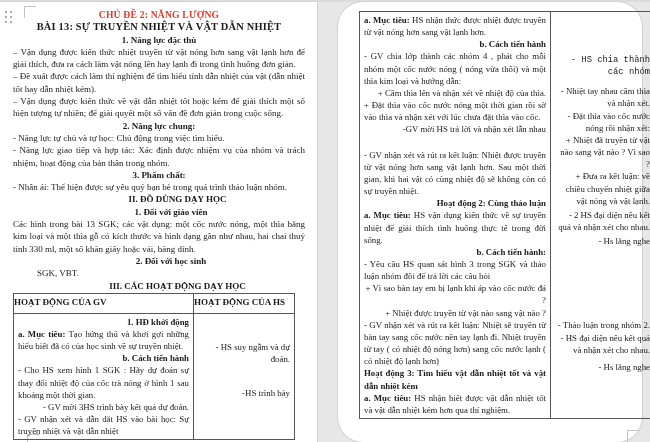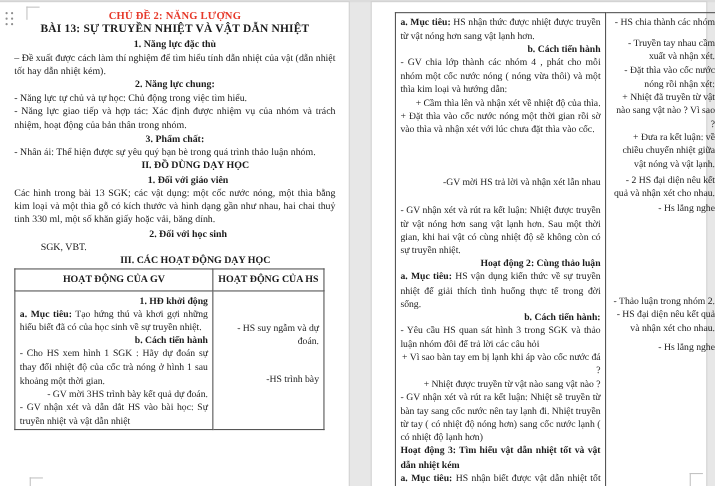--- a/index.html
+++ b/index.html
@@ -10,21 +10,21 @@
     color:#1a1a1a;
     position:relative;
   }
   .stage{position:absolute;inset:0;}
   .topstrip{position:absolute;left:0;top:0;width:650px;height:2px;background:#dcdcdc;}
   .page{
     position:absolute;top:2px;bottom:0;background:#ffffff;
     box-shadow:0 0 0 1px #d2d2d2;
   }
   .page1{left:-6px;width:323px;}
-  .page2{left:338px;width:304px;}
+  .page2{left:338px;width:304px;border-radius:25px;}
   .crop{position:absolute;width:11px;height:11px;border-top:1px solid #c3c3c3;border-left:1px solid #c3c3c3;}
   
   .handle{position:absolute;left:5px;top:11px;width:8px;height:13px;cursor:grab;}
   .handle i{position:absolute;width:2px;height:2px;border-radius:50%;background:#8f8f8f;}
   .handle i:nth-child(1){left:0;top:0}.handle i:nth-child(2){left:5px;top:0}
   .handle i:nth-child(3){left:0;top:5px}.handle i:nth-child(4){left:5px;top:5px}
   .handle i:nth-child(5){left:0;top:10px}.handle i:nth-child(6){left:5px;top:10px}
 
   .doc{position:absolute;left:19px;right:12px;top:7px;font-size:9px;line-height:12.3px;}
   .c{text-align:center;}
@@ -34,51 +34,53 @@
   .t-chapter{font-size:9.6px;letter-spacing:.2px;}
   .t-lesson{font-size:10.4px;letter-spacing:.2px;}
   .t-sub{font-size:9.4px;}
   p{margin:0;}
   .j{text-align:justify;}
   .ind1{padding-left:24px;}
   .ind2{padding-left:37px;}
   table{border-collapse:collapse;table-layout:fixed;}
   .acts{width:281px;margin-top:1px;}
   .acts td,.acts th{border:1px solid #565656;vertical-align:top;padding:2px 4px 2px 4px;}
-  .acts th{font-size:9px;height:15px;text-align:center;padding:2px 0;}
+  .acts th{font-size:9px;height:15px;text-align:left;padding:2px 0;}
   .cell{font-size:8.8px;line-height:12.15px;}
   .cell p{text-align:justify;}
   .cell p.nj{text-align:right;}
   .p1 .col-gv{width:179px;}
   .p1 .col-hs{width:100px;}
   .p2t{position:absolute;left:21px;top:8px;width:279px;}
   .p2t .col-gv{width:182px;}
   .p2t .col-hs{width:95px;}
   
   .mt48{margin-top:25px;} .mt22{margin-top:22px;}
-  .mt40{} .mt7{margin-top:7px;} .mt2{margin-top:2px;}
+  .mt40{margin-top:40px;font-family:Liberation Mono, monospace;} .mt7{margin-top:7px;} .mt2{margin-top:2px;}
   .mt72{margin-top:72px;} .mt5{margin-top:5px;}
-  .mt36{margin-top:36px;} .mt13{margin-top:13px;}
+  .mt36{} .mt13{margin-top:13px;}
 </style>
 </head>
 <body>
 
 <div class="stage">
   <div class="topstrip"></div>
 
   <div class="page page1">
     <div class="crop" style="left:30px;top:4px;"></div>
     <div class="crop" style="left:33px;top:432px;"></div>
 
     <div class="doc">
       <p class="c b red t-chapter">CHỦ ĐỀ 2: NĂNG LƯỢNG</p>
       <p class="c b t-lesson">BÀI 13: SỰ TRUYỀN NHIỆT VÀ VẬT DẪN NHIỆT</p>
 
       <p class="b">1. Năng lực đặc thù</p>
+      <p class="j">– Vận dụng được kiến thức nhiệt truyền từ vật nóng hơn sang vật lạnh hơn để giải thích, đưa ra cách làm vật nóng lên hay lạnh đi trong tình huống đơn giản.</p>
       <p class="j">– Đề xuất được cách làm thí nghiệm để tìm hiểu tính dẫn nhiệt của vật (dẫn nhiệt tốt hay dẫn nhiệt kém).</p>
+      <p class="j">– Vận dụng được kiến thức về vật dẫn nhiệt tốt hoặc kém để giải thích một số hiện tượng tự nhiên; để giải quyết một số vấn đề đơn giản trong cuộc sống.</p>
       <p class="b">2. Năng lực chung:</p>
       <p>- Năng lực tự chủ và tự học: Chủ động trong việc tìm hiểu.</p>
       <p class="j">- Năng lực giao tiếp và hợp tác: Xác định được nhiệm vụ của nhóm và trách nhiệm, hoạt động của bản thân trong nhóm.</p>
       <p class="b">3. Phẩm chất:</p>
       <p>- Nhân ái: Thể hiện được sự yêu quý bạn bè trong quá trình thảo luận nhóm.</p>
 
       <p class="b ind2">II. ĐỒ DÙNG DẠY HỌC</p>
       <p class="b ind1">1. Đối với giáo viên</p>
       <p class="j">Các hình trong bài 13 SGK; các vật dụng: một cốc nước nóng, một thìa bằng kim loại và một thìa gỗ có kích thước và hình dạng gần như nhau, hai chai thuỷ tinh 330 ml, một số khăn giấy hoặc vải, băng dính.</p>
       <p class="b ind1">2. Đối với học sinh</p>
@@ -131,21 +133,21 @@
           <p>- Yêu cầu HS quan sát hình 3 trong SGK và thảo luận nhóm đôi để trả lời các câu hỏi</p>
           <p class="nj">+ Vì sao bàn tay em bị lạnh khi áp vào cốc nước đá ?</p>
           <p class="nj">+ Nhiệt được truyền từ vật nào sang vật nào ?</p>
           <p>- GV nhận xét và rút ra kết luận: Nhiệt sẽ truyền từ bàn tay sang cốc nước nên tay lạnh đi. Nhiệt truyền từ tay ( có nhiệt độ nóng hơn) sang cốc nước lạnh ( có nhiệt độ lạnh hơn)</p>
           <p class="b">Hoạt động 3: Tìm hiểu vật dẫn nhiệt tốt và vật dẫn nhiệt kém</p>
           <p><span class="b">a. Mục tiêu:</span><span> HS nhận biết được vật dẫn nhiệt tốt và vật dẫn nhiệt kém hơn qua thí nghiệm.</span></p>
 
         </td>
         <td class="cell col-hs">
           <p class="nj mt40">- HS chia thành các nhóm</p>
-          <p class="nj mt7">- Truyền tay nhau cầm xuất và nhận xét.</p>
+          <p class="nj mt7">- Nhiệt tay nhau cầm thìa và nhận xét.</p>
           <p class="nj">- Đặt thìa vào cốc nước nóng rồi nhận xét:</p>
           <p class="nj">+ Nhiệt đã truyền từ vật nào sang vật nào ? Vì sao ?</p>
           <p class="nj">+ Đưa ra kết luận: về chiều chuyển nhiệt giữa vật nóng và vật lạnh.</p>
           <p class="nj mt2">- 2 HS đại diện nêu kết quả và nhận xét cho nhau.</p>
           <p class="nj mt2">- Hs lắng nghe</p>
           <p class="nj mt72">- Thảo luận trong nhóm 2.</p>
           <p class="nj">- HS đại diện nêu kết quả và nhận xét cho nhau.</p>
           <p class="nj mt5">- Hs lắng nghe</p>
         </td>
       </tr>

